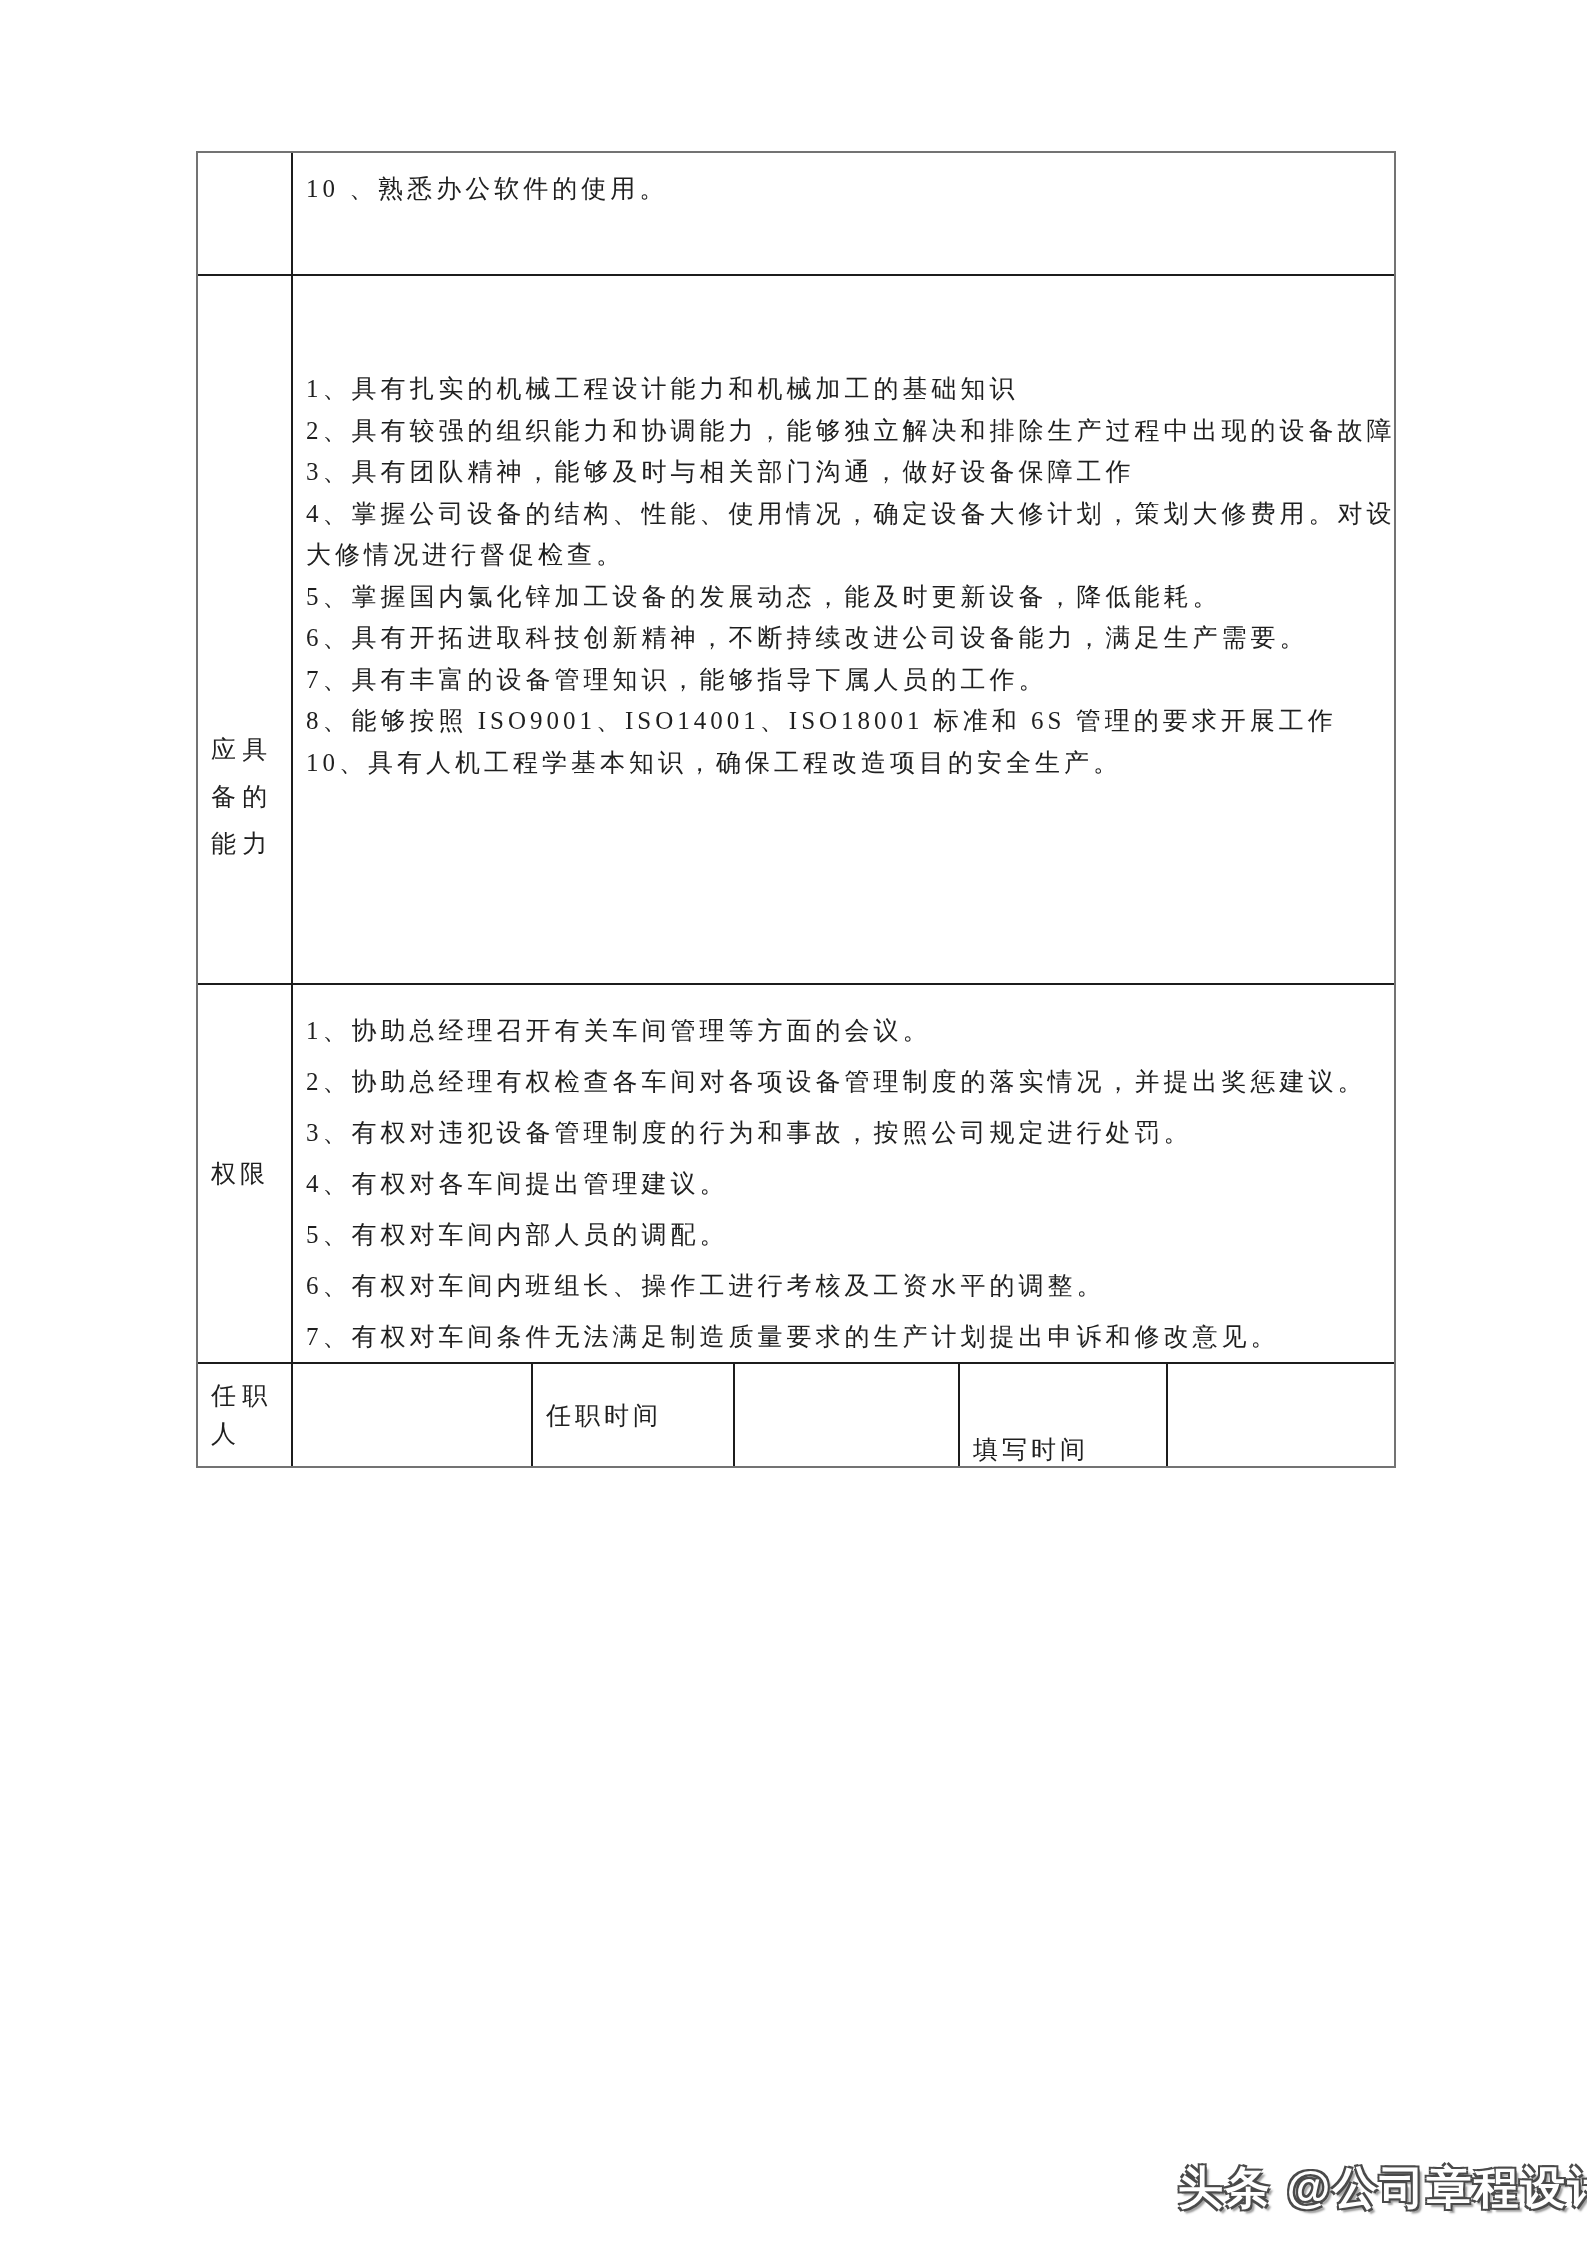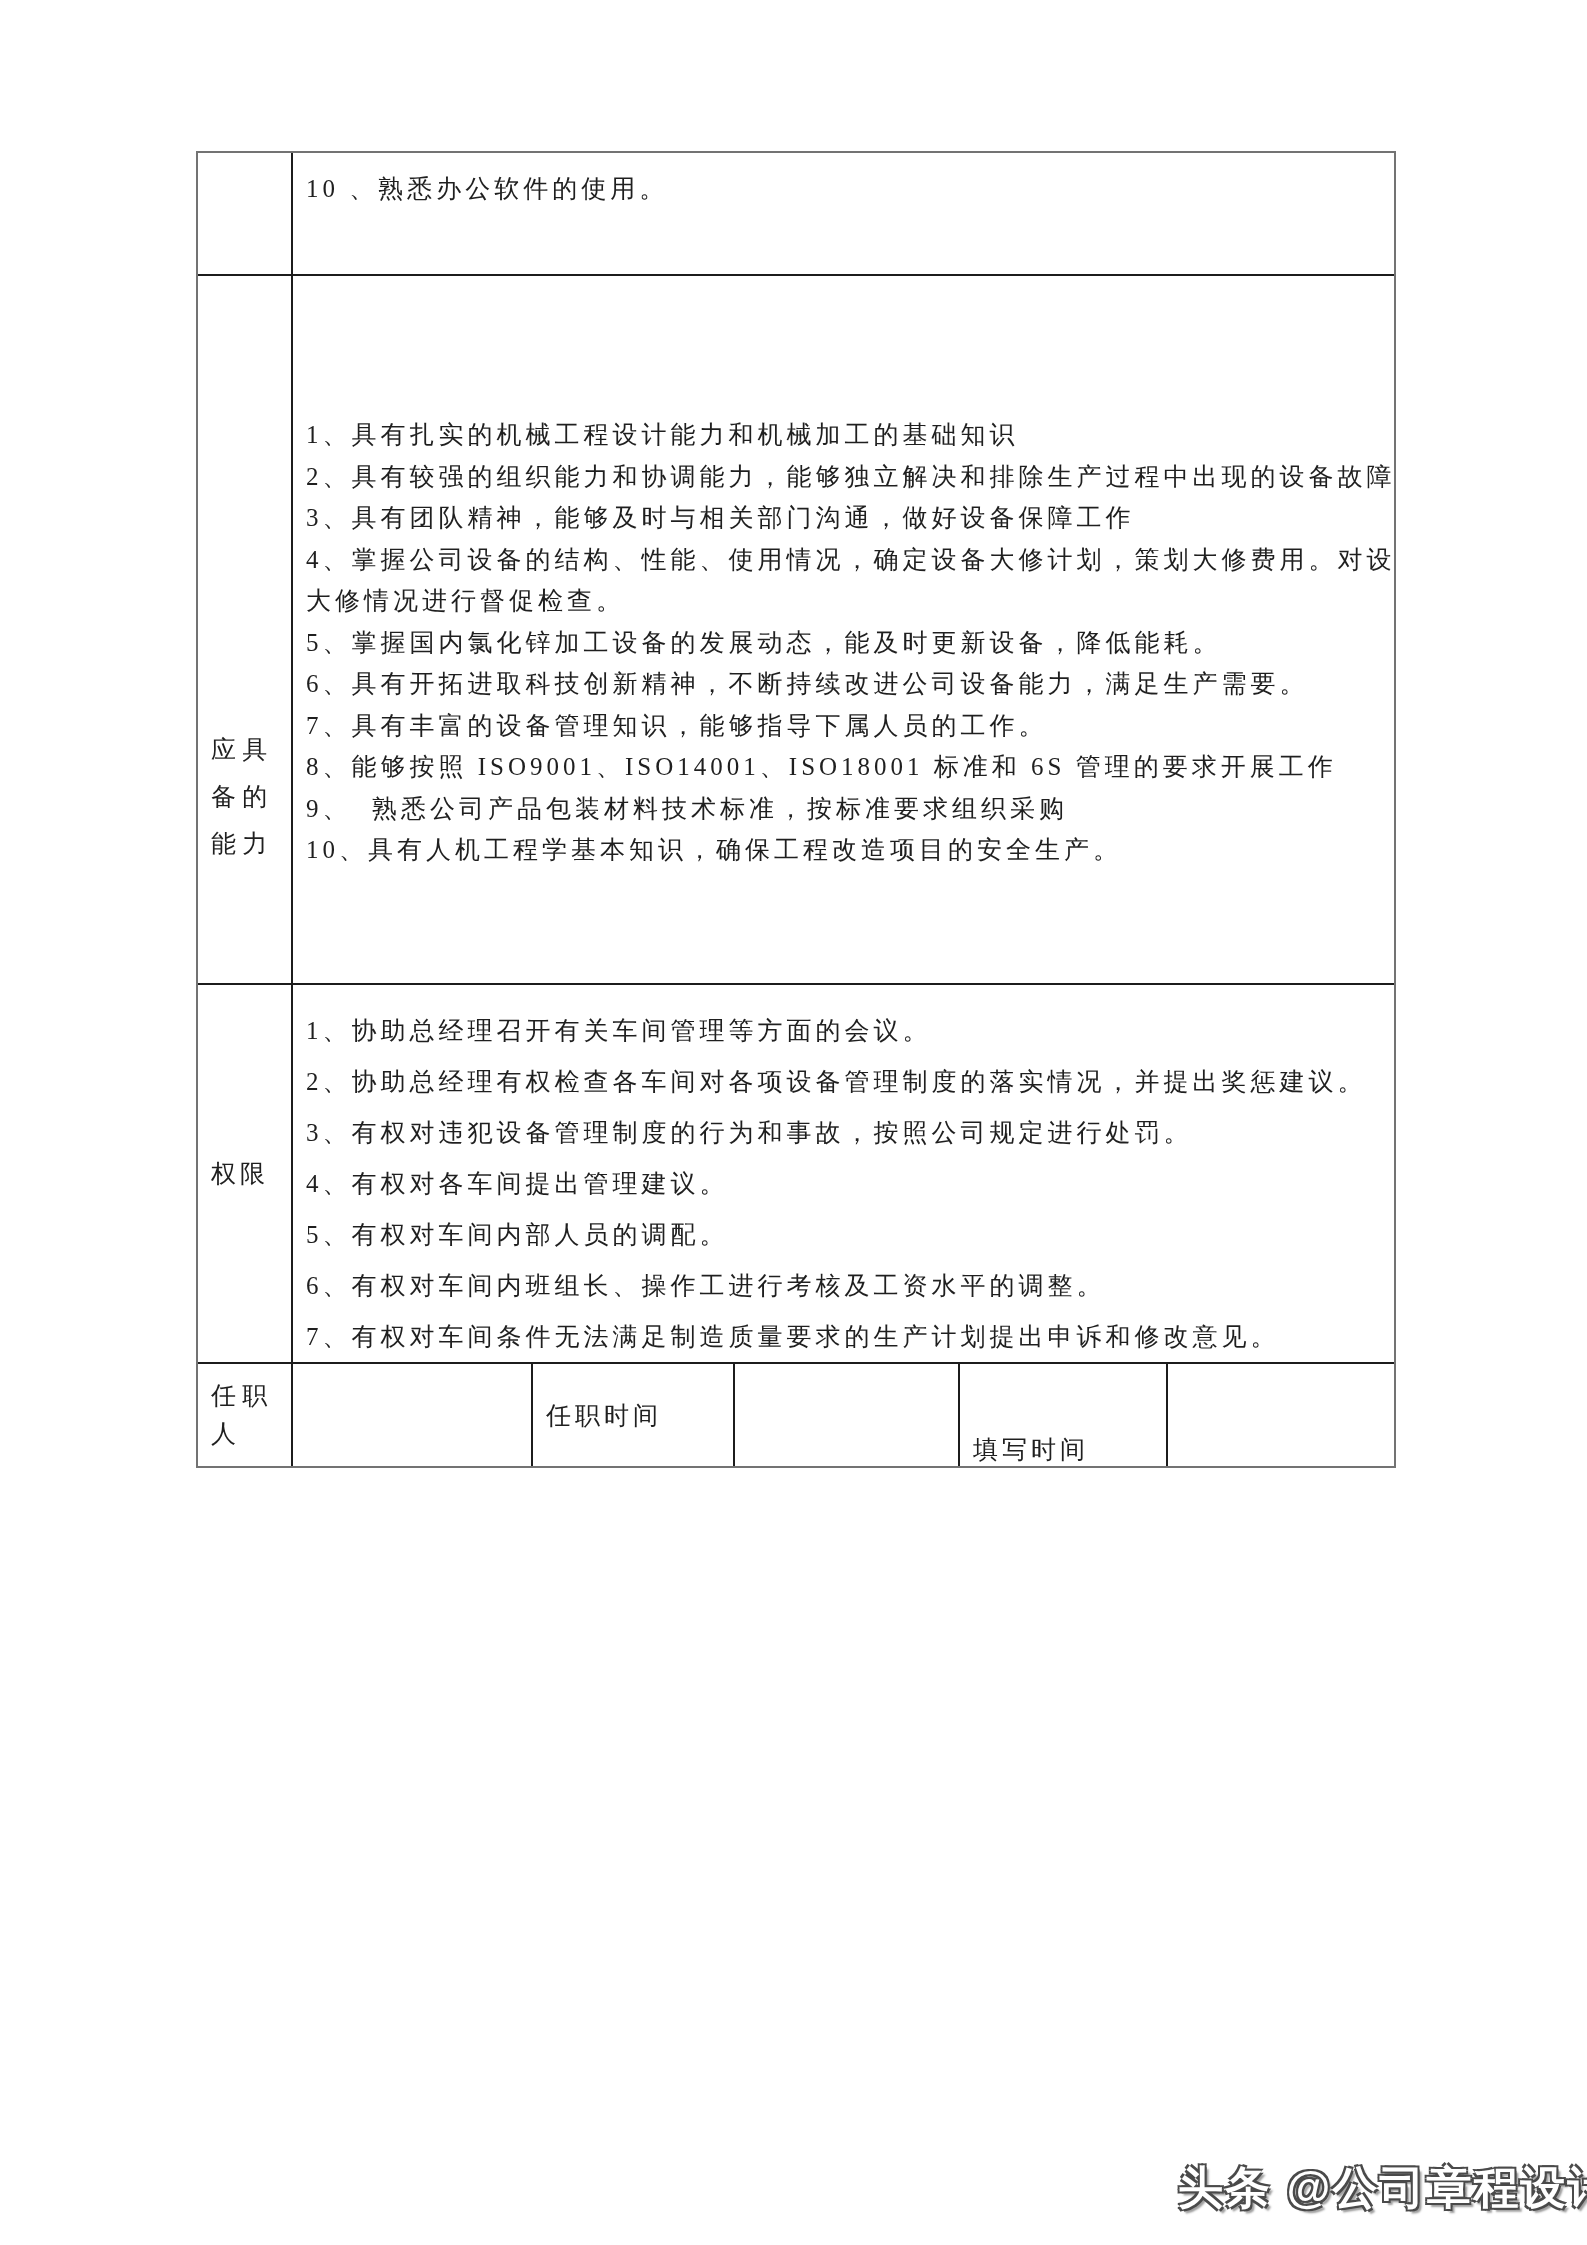--- a/index.html
+++ b/index.html
@@ -37,21 +37,21 @@
     padding-left:13px;
     overflow:hidden;
   }
   .t-line {
     font-size:25px;
     letter-spacing:4px;
     white-space:pre;
   }
   .row-prev .content-cell { padding-top:18px; }
   .row-prev .t-line { line-height:36px; }
-  .row-abil .content-cell { padding-top:92px;margin-top:46px; }
+  .row-abil .content-cell { padding-top:92px; }
   .row-abil .t-line { line-height:41.5px; }
   .row-auth .content-cell { padding-top:20px; }
   .row-auth .t-line { line-height:51px; }
   .abil-label { padding-top:450px; }
   .abil-label .t-line { line-height:47px; letter-spacing:0; }
   .auth-label {
     display:flex; align-items:center;
     padding-top:0;
   }
   .sign-label {
@@ -108,21 +108,20 @@
     <div class="content-cell">
       <div class="t-line">1、具有扎实的机械工程设计能力和机械加工的基础知识</div>
       <div class="t-line">2、具有较强的组织能力和协调能力，能够独立解决和排除生产过程中出现的设备故障</div>
       <div class="t-line">3、具有团队精神，能够及时与相关部门沟通，做好设备保障工作</div>
       <div class="t-line">4、掌握公司设备的结构、性能、使用情况，确定设备大修计划，策划大修费用。对设备</div>
       <div class="t-line">大修情况进行督促检查。</div>
       <div class="t-line">5、掌握国内氯化锌加工设备的发展动态，能及时更新设备，降低能耗。</div>
       <div class="t-line">6、具有开拓进取科技创新精神，不断持续改进公司设备能力，满足生产需要。</div>
       <div class="t-line">7、具有丰富的设备管理知识，能够指导下属人员的工作。</div>
       <div class="t-line">8、能够按照 ISO9001、ISO14001、ISO18001 标准和 6S 管理的要求开展工作</div>
-      <div class="t-line">9、  熟悉公司产品包装材料技术标准，按标准要求组织采购</div>
       <div class="t-line">10、具有人机工程学基本知识，确保工程改造项目的安全生产。</div>
     </div>
   </div>
 
   <div class="t-row row-auth">
     <div class="label-cell auth-label">
       <div class="t-line">权限</div>
     </div>
     <div class="content-cell">
       <div class="t-line">1、协助总经理召开有关车间管理等方面的会议。</div>

